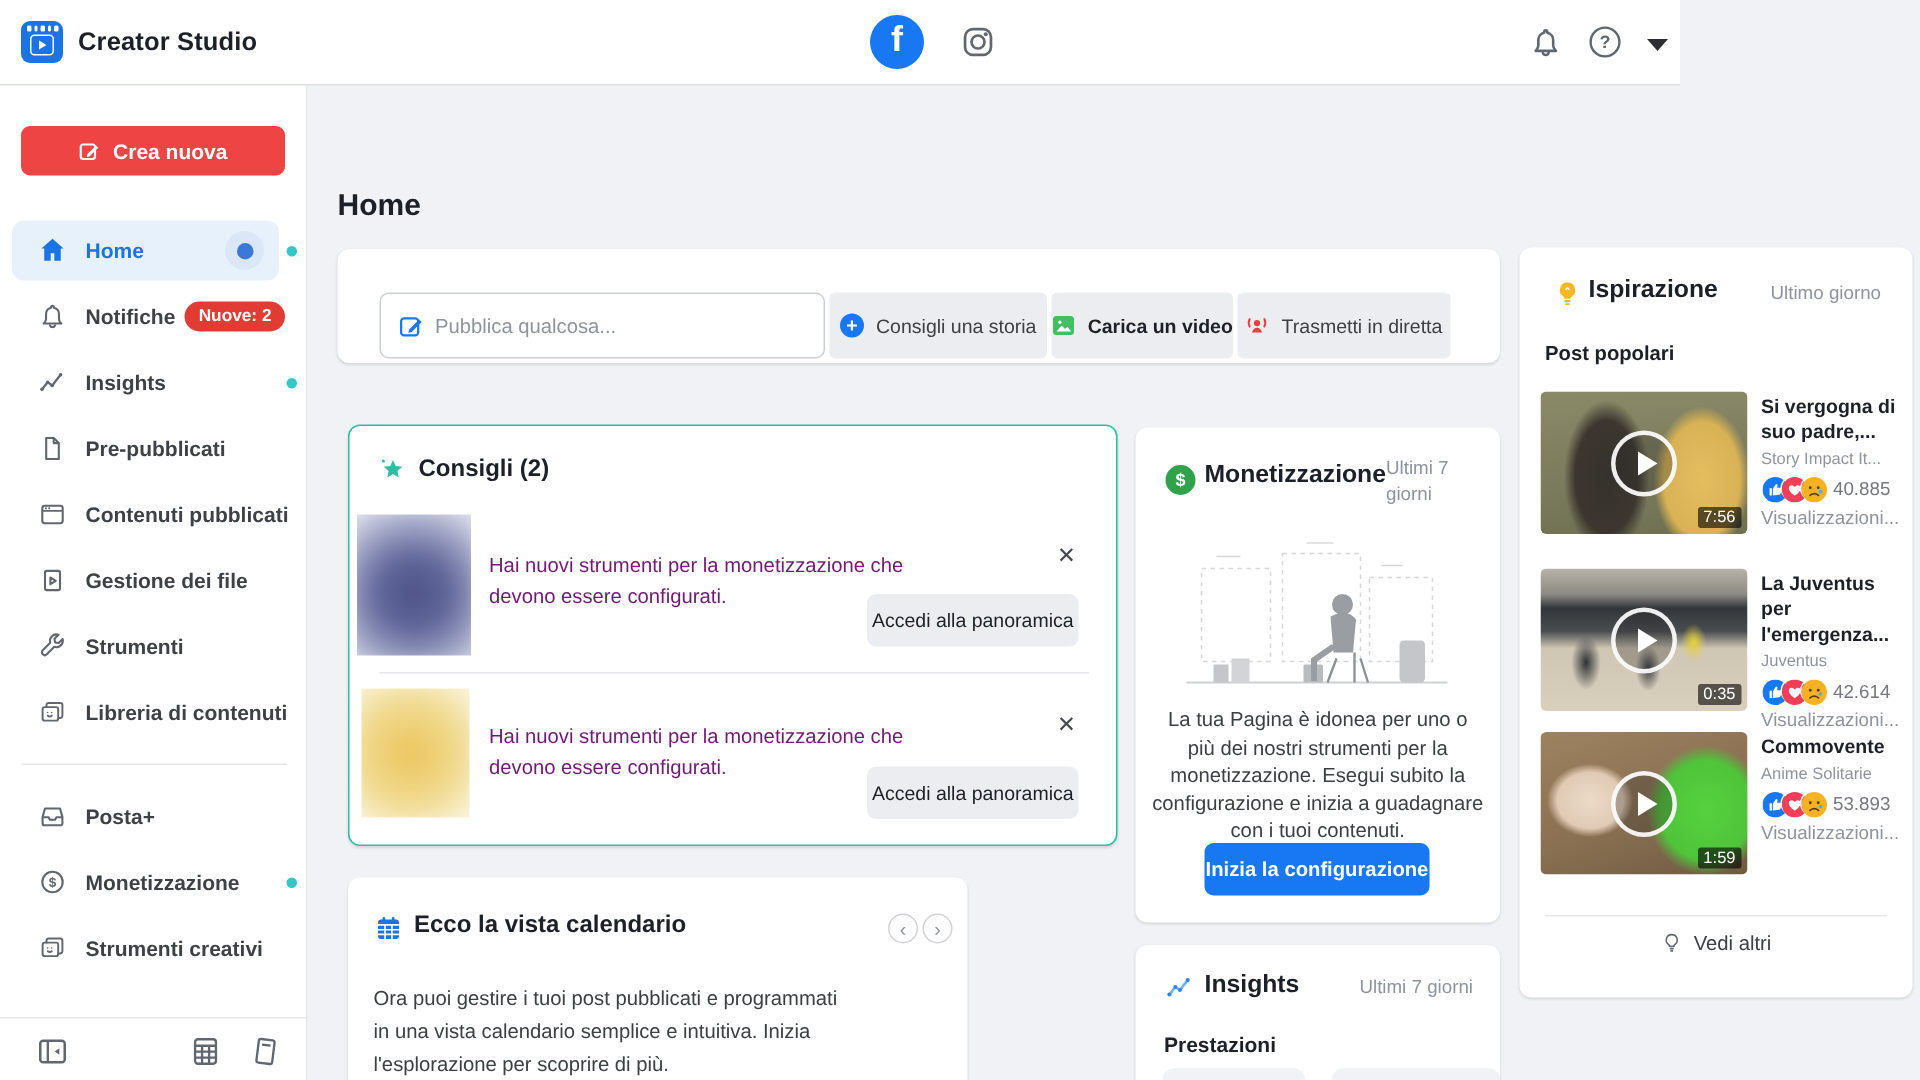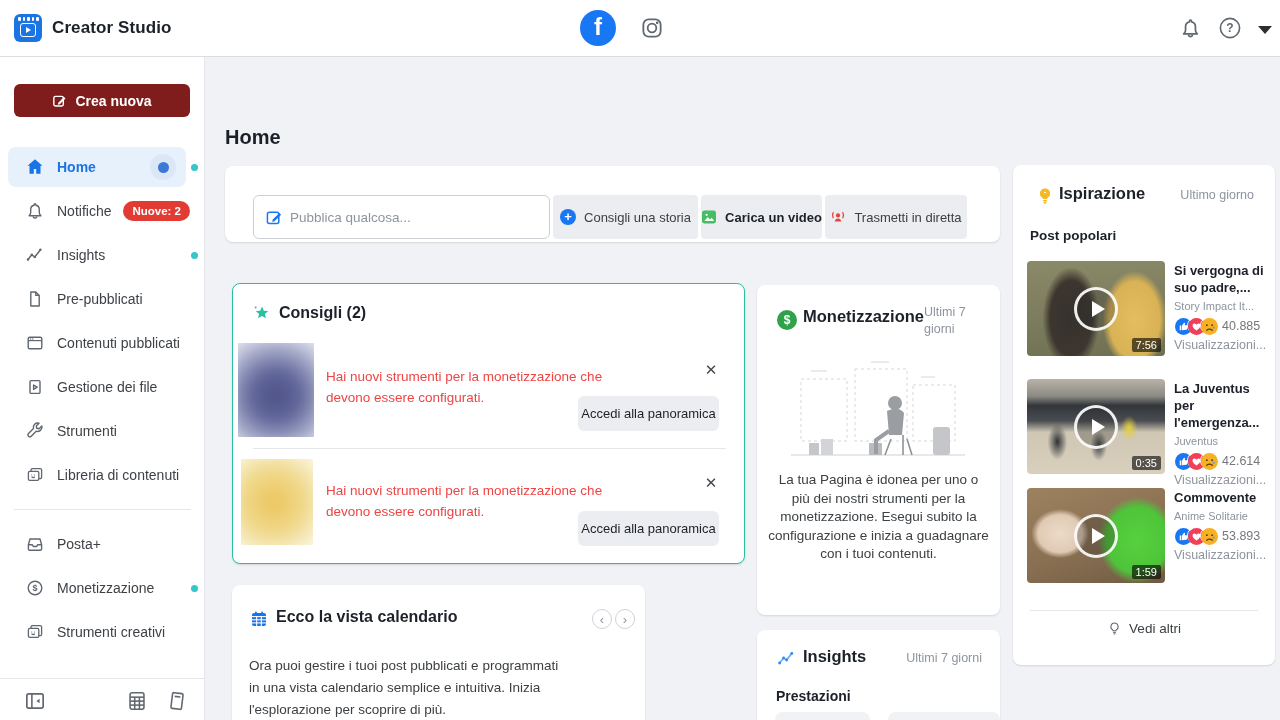--- a/index.html
+++ b/index.html
@@ -1,47 +1,47 @@
 <!DOCTYPE html>
 <html><head>
 <meta charset="utf-8">
 <style>
   * { margin:0; padding:0; box-sizing:border-box; }
   html,body { background:#e9ebee; }
   body { font-family:"Liberation Sans", sans-serif; }
   .stage { position:relative; width:1280px; height:720px; background:#f0f2f5; overflow:hidden; }
 
   
-  .topbar { position:absolute; top:0; left:0; width:1280px; height:57px; background:#fff;
+  .topbar { position:absolute; top:0; left:0; width:1120px; height:57px; background:#fff;
             border-bottom:1px solid #dadde1; z-index:6; }
   .brand { position:absolute; left:14px; top:14px; display:flex; align-items:center; gap:10px; }
   .cs-logo { width:28px; height:28px; border-radius:6px; background:#1b74e4; position:relative; overflow:hidden; }
   .cs-logo .ticks { position:absolute; top:3px; left:4px; display:flex; gap:2px; }
   .cs-logo .ticks i { display:block; width:2.5px; height:4px; background:#fff; border-radius:1px; }
   .cs-logo .playbox { position:absolute; left:6px; top:9px; width:16px; height:14px;
                       border:1.6px solid #fff; border-radius:3px; display:flex; align-items:center; justify-content:center; }
   .cs-logo .playbox b { width:0; height:0; border-left:5px solid #fff; border-top:3.5px solid transparent; border-bottom:3.5px solid transparent; margin-left:1px; }
   .brand-title { font-size:17px; font-weight:700; color:#1c2028; letter-spacing:.1px; }
 
   .platforms { position:absolute; left:580px; top:10px; display:flex; align-items:center; gap:24px; }
   .fb-circle { width:36px; height:36px; border-radius:50%; background:#1877f2; color:#fff;
                display:flex; align-items:center; justify-content:center; font-size:24px; font-weight:700; padding-bottom:3px; }
   .topbar-right { position:absolute; right:8px; top:16px; display:flex; align-items:center; gap:16px; }
   .caret { width:0; height:0; border-left:7px solid transparent; border-right:7px solid transparent; border-top:8px solid #2b2f33; margin-top:4px; }
 
   
   .sidebar { position:absolute; top:57px; left:0; width:205px; height:663px; background:#fff;
              border-right:1px solid #e4e6e9; z-index:5; }
-  .create-btn { position:absolute; left:14px; top:27px; width:176px; height:33px; background:#7f1d1d;
+  .create-btn { position:absolute; left:14px; top:27px; width:176px; height:33px; background:#ef4444;
                 border:none; border-radius:6px; color:#fff; font-weight:700; font-size:14px;
                 display:flex; align-items:center; justify-content:center; gap:8px; cursor:pointer;
                 font-family:"Liberation Sans",sans-serif; }
   .nav-item { position:absolute; left:0; width:205px; height:44px; display:flex; align-items:center; cursor:pointer; }
   .nav-item .ico { position:absolute; left:25px; width:20px; height:20px; display:flex; }
-  .nav-item .lbl { position:absolute; left:57px; font-size:14px; color:#3e4247; }
+  .nav-item .lbl { position:absolute; left:57px; font-size:14px; color:#3e4247;font-weight:bold; }
   .nav-item.active .pill { position:absolute; left:8px; right:19px; top:2px; bottom:2px; background:#e7f1fc; border-radius:8px; }
   .nav-item.active .lbl { color:#1b74e4; font-weight:700; }
   .indicator-wrap { position:absolute; left:150px; top:9px; width:26px; height:26px; border-radius:50%;
                     background:#dbe7f7; display:flex; align-items:center; justify-content:center; }
   .indicator-wrap i { width:11px; height:11px; border-radius:50%; background:#3b78d8; }
   .teal-dot { position:absolute; left:191px; top:19px; width:7px; height:7px; border-radius:50%; background:#36c5c9; }
   .badge { position:absolute; right:15px; top:12px; height:20px; padding:0 9px; background:#e13c34; border-radius:10px;
            color:#fff; font-size:11.5px; font-weight:700; display:flex; align-items:center; }
   .side-divider { position:absolute; left:14px; width:177px; height:1px; background:#e4e6e9; }
   .foot-ico { position:absolute; width:24px; height:24px; display:flex; cursor:pointer; }
@@ -65,21 +65,21 @@
                  font-weight:700; display:flex; align-items:center; justify-content:center; line-height:1; padding-bottom:1px; }
 
   
   .tips { left:232px; top:283px; width:513px; height:281px; border:1.5px solid #2abfa3; }
   .tips-title { position:absolute; left:46px; top:20px; font-size:16px; font-weight:700; color:#1c2028; }
   .tips-star { position:absolute; left:19px; top:20px; width:20px; height:20px; }
   .tip-thumb { position:absolute; width:76px; overflow:hidden; }
   .tip-thumb i { position:absolute; inset:-8px; filter:blur(6px); display:block; }
   .blob-blue i { background:radial-gradient(circle at 50% 55%, #4c5086 0%, #62679b 32%, #9ba0c2 58%, #d7d9e8 82%, #f0f1f7 100%); }
   .blob-yellow i { background:radial-gradient(circle at 46% 50%, #ecc45c 0%, #f0d98c 45%, #f7ecc4 72%, #fdf9ec 92%, #ffffff 100%); }
-  .tip-text { position:absolute; left:93px; width:285px; font-size:13.5px; color:#ef4444; line-height:21px; }
+  .tip-text { position:absolute; left:93px; width:285px; font-size:13.5px; color:#701a75; line-height:21px; }
   .tip-close { position:absolute; left:468px; width:20px; height:20px; color:#444950; font-size:15px;
                display:flex; align-items:center; justify-content:center; cursor:pointer; }
   .tip-btn { position:absolute; left:345px; width:141px; height:35px; background:#ebedf0; border:none; border-radius:6px;
              font-size:13px; color:#1c2028; cursor:pointer; font-family:"Liberation Sans",sans-serif; }
   .tips-divider { position:absolute; left:20px; top:164px; width:473px; height:1px; background:#e4e6e9; }
 
   
   .money { left:757px; top:285px; width:243px; height:330px; }
   .card-head-ico { position:absolute; left:20px; top:25px; width:20px; height:20px; }
   .money .title { position:absolute; left:46px; top:22px; font-size:16.5px; font-weight:700; color:#1c2028; }
@@ -442,20 +442,21 @@
       <rect x="26" y="86" width="10" height="12" fill="#c4c6c9"></rect>
       <rect x="38" y="82" width="12" height="16" fill="#d2d4d7"></rect>
       <rect x="86" y="86" width="13" height="12" rx="1" fill="#b9bbbe"></rect>
       <rect x="150" y="70" width="17" height="28" rx="3" fill="#c4c6c9"></rect>
       <circle cx="112" cy="46" r="7" fill="#9a9da1"></circle>
       <path d="M104 54q11-6 17 2l-2 22h-13z" fill="#9a9da1"></path>
       <path d="M106 74l-13 9v14" stroke="#9a9da1" stroke-width="4" fill="none"></path>
       <path d="M120 78v20M108 82l-6 16M124 82l5 16" stroke="#8f9296" stroke-width="1.6" fill="none"></path>
     </svg>
     <div class="desc">La tua Pagina è idonea per uno o più dei nostri strumenti per la monetizzazione. Esegui subito la configurazione e inizia a guadagnare con i tuoi contenuti.</div>
+    <button class="cta">Inizia la configurazione</button>
   </div>
 
   <div class="card calendar">
     <span class="card-head-ico" style="left:17px; top:24px;">
       <svg width="20" height="20" viewBox="0 0 20 20">
           <rect x="6" y="2.4" width="1.8" height="3" rx=".9" fill="#1b74e4"></rect>
           <rect x="12.2" y="2.4" width="1.8" height="3" rx=".9" fill="#1b74e4"></rect>
           <rect x="3" y="4" width="14" height="13" rx="2" fill="#1b74e4"></rect>
           <g stroke="#fff" stroke-width="1.1">
             <line x1="3" y1="7.6" x2="17" y2="7.6"></line>

